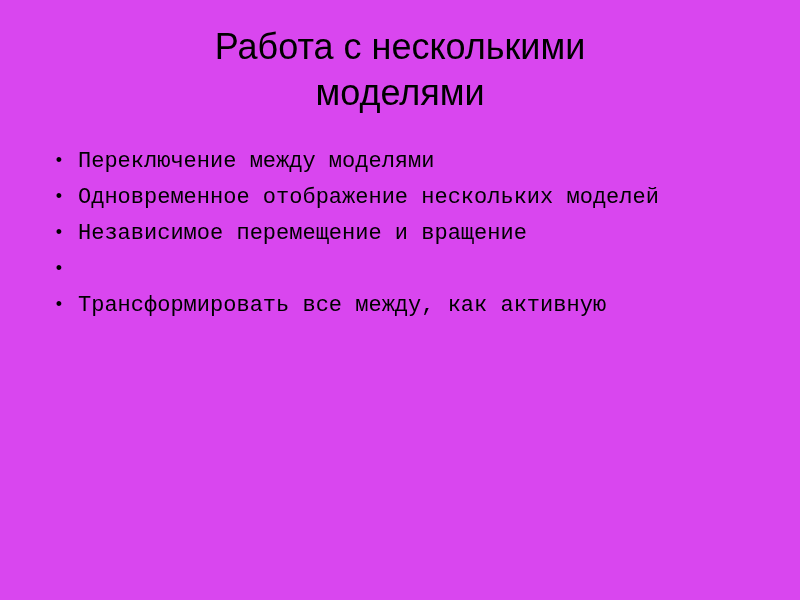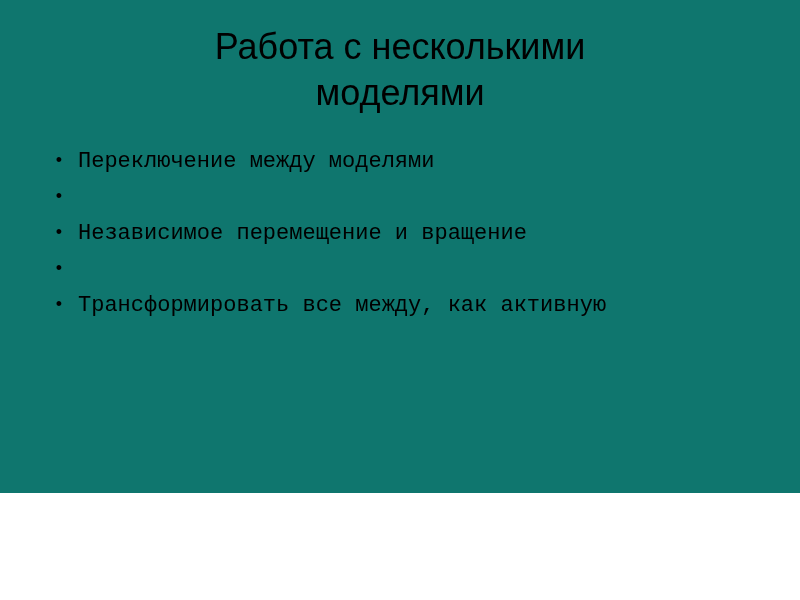--- a/index.html
+++ b/index.html
@@ -11,22 +11,22 @@
     height: 600px;
     background: #ffffff;
     font-family: "Liberation Sans", sans-serif;
     color: #000000;
     overflow: hidden;
   }
 
   .slide {
     position: relative;
     width: 800px;
-    height: 493px;
-    background: #0f766e;
+    height: 600px;
+    background: #d946ef;
     box-sizing: border-box;
   }
 
   .slide-title {
     position: absolute;
     left: 60px;
     top: 24px;
     width: 680px;
     text-align: center;
     font-size: 36px;
@@ -88,20 +88,21 @@
   <div class="slide-body">
     <ul class="bullet-list">
 
       <li class="bullet-item">
         <span class="bullet-marker">•</span>
         <span class="bullet-text">Переключение между моделями</span>
       </li>
 
       <li class="bullet-item">
         <span class="bullet-marker">•</span>
+        <span class="bullet-text">Одновременное отображение нескольких моделей</span>
       </li>
 
       <li class="bullet-item">
         <span class="bullet-marker">•</span>
         <span class="bullet-text">Независимое перемещение и вращение</span>
       </li>
 
       <li class="bullet-item">
         <span class="bullet-marker">•</span>
       </li>

